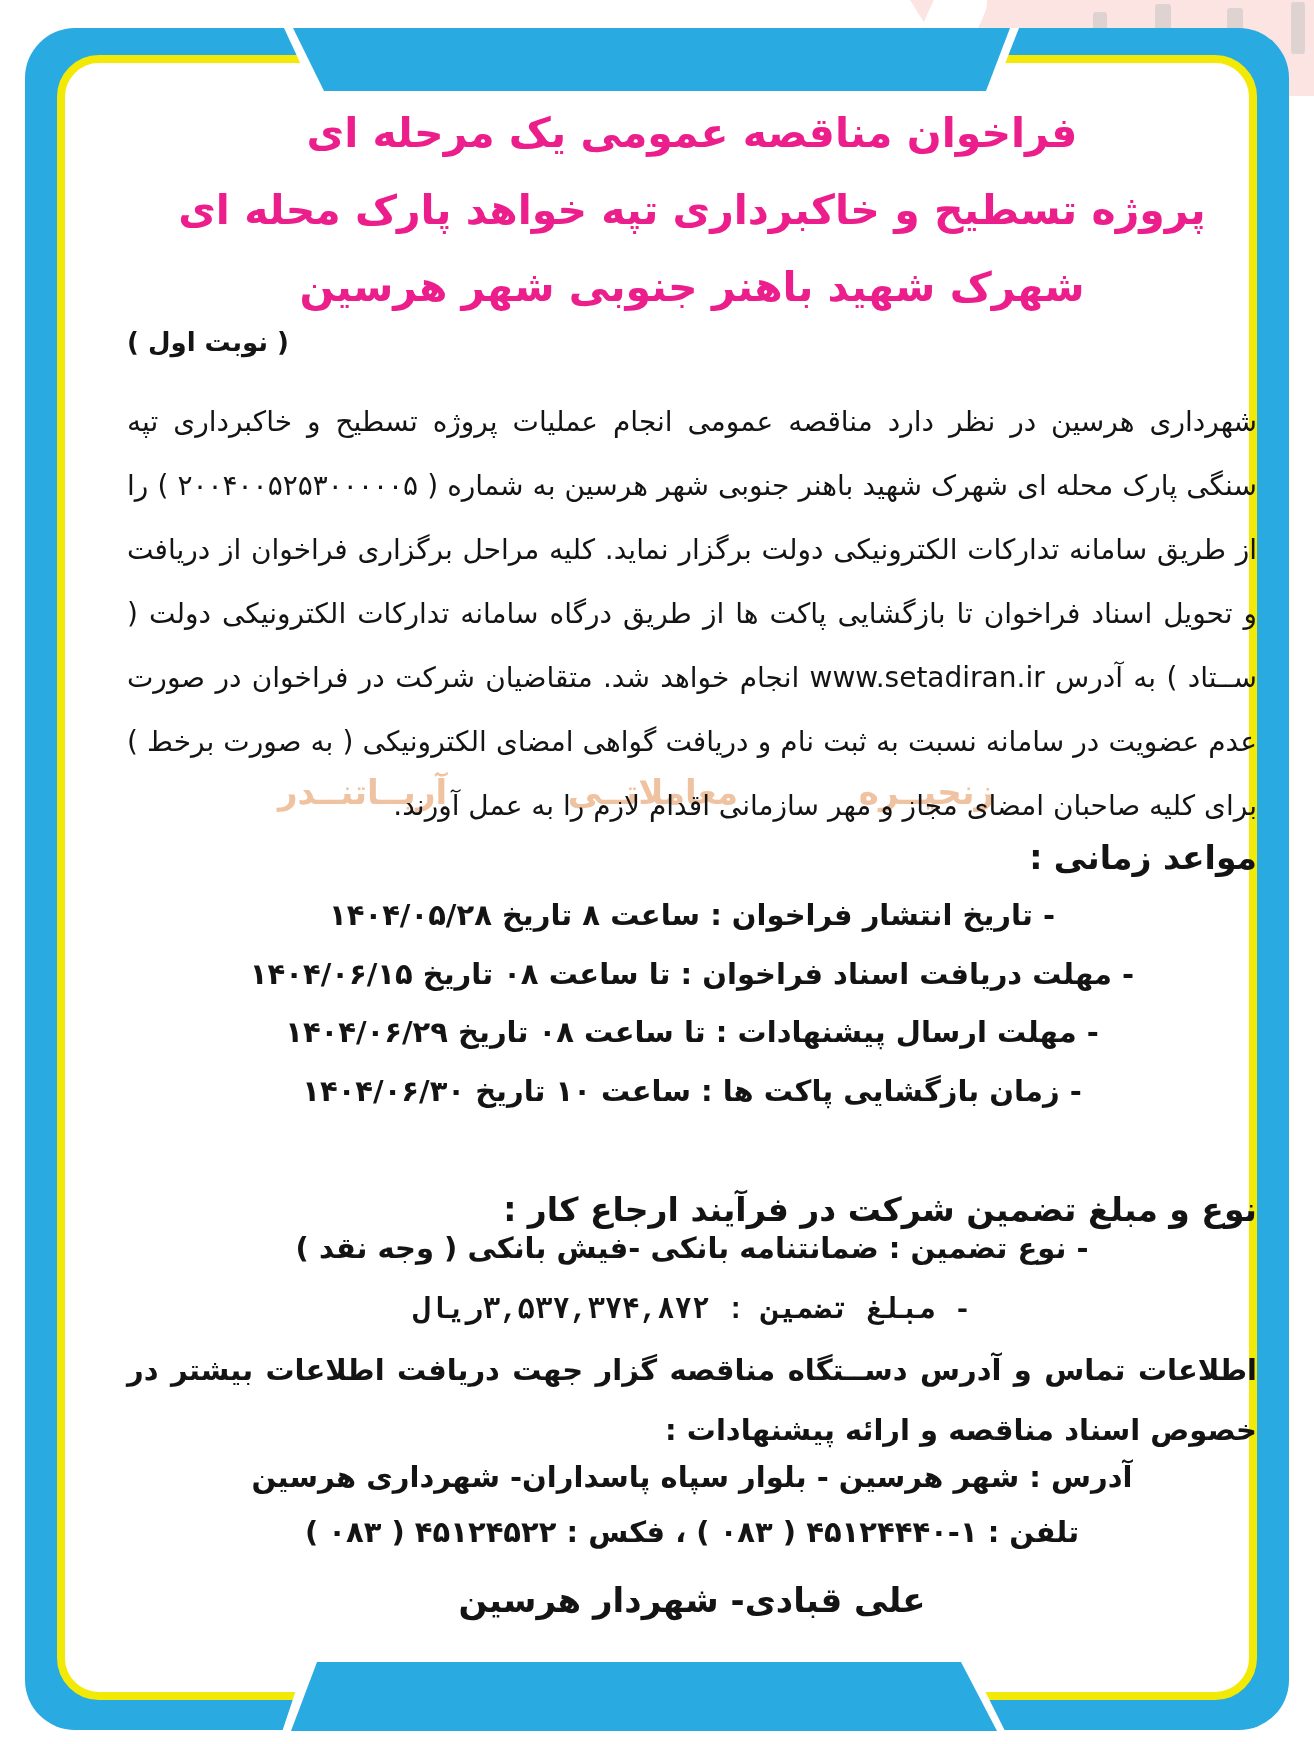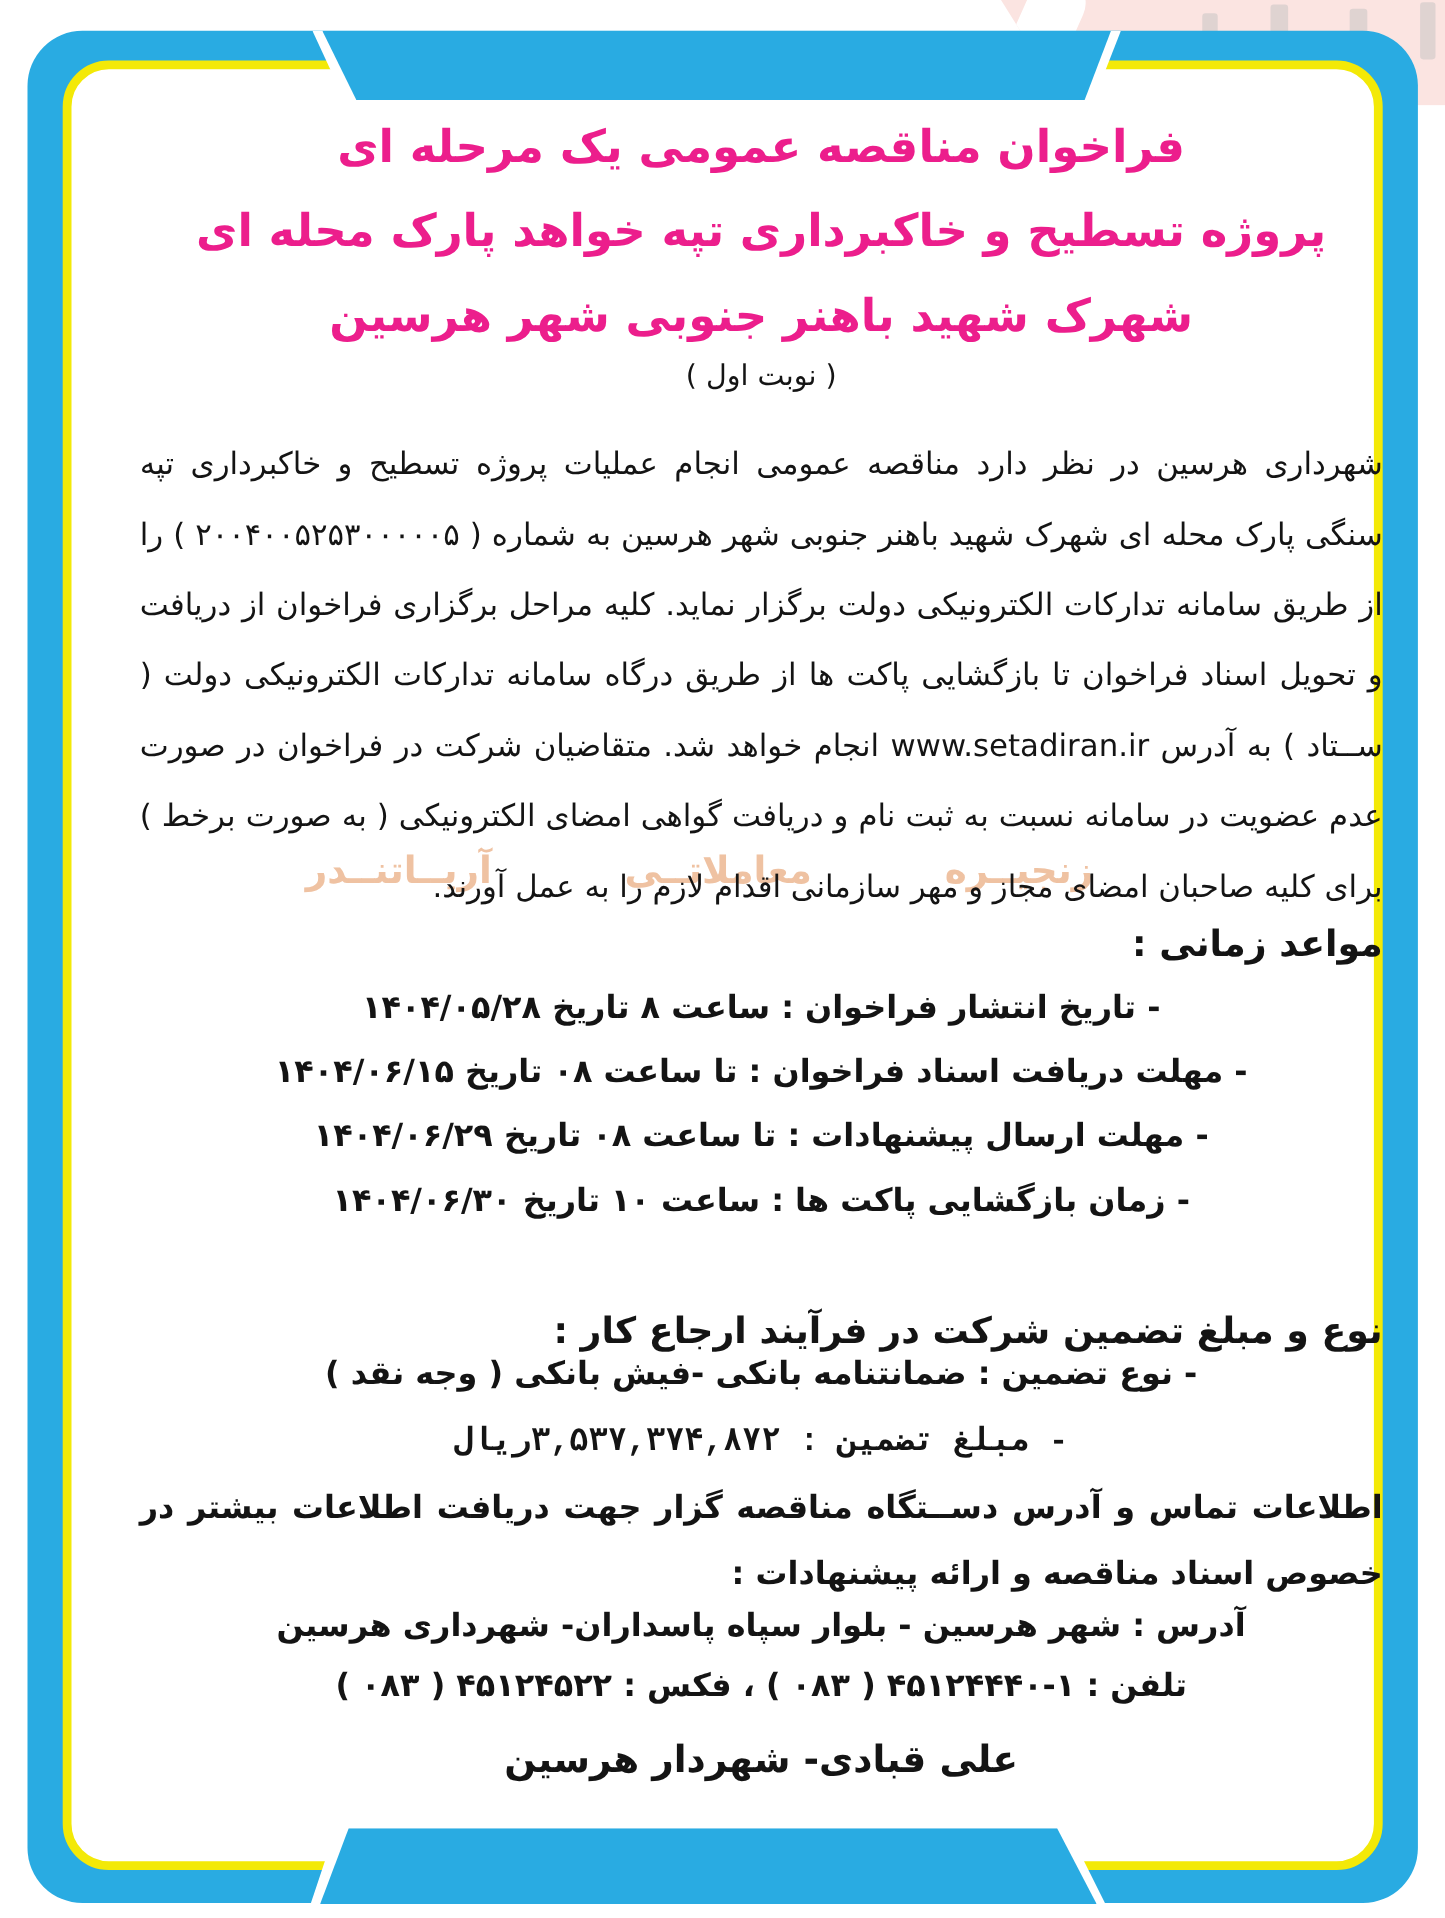--- a/index.html
+++ b/index.html
@@ -35,21 +35,21 @@
   .wm-row{display:flex;align-items:center;gap:6px;}
   .wm-text{font-size:108px;font-weight:bold;color:#DCD5D5;letter-spacing:-2px;line-height:1;}
   .wm-tagline{margin-top:30px;direction:rtl;width:716px;font-size:34px;color:#EFC2A2;
               text-align:justify;text-align-last:justify;letter-spacing:4px;font-weight:bold;}
 
   
   .text-layer{position:absolute;left:0;top:0;width:1314px;height:1744px;z-index:6;
               direction:rtl;color:#141414;margin-left:35px;}
   .abs{position:absolute;right:92px;left:92px;}
   .title{top:95px;text-align:center;color:#EC1E8C;font-weight:bold;font-size:41px;line-height:77px;}
-  .round-note{top:327px;text-align:center;font-weight:normal;font-size:26px;}
+  .round-note{top:327px;text-align:left;font-weight:bold;font-size:26px;}
   .intro{top:390px;margin:0;font-size:28px;line-height:64px;text-align:justify;}
   .heading{font-weight:bold;font-size:33px;text-align:right;}
   .h-schedule{top:838px;}
   .item{font-weight:bold;font-size:29px;text-align:center;}
   .i-s0{top:898px;} .i-s1{top:957px;} .i-s2{top:1015px;} .i-s3{top:1074px;}
   .h-guarantee{top:1190px;}
   .i-g0{top:1231px;} .i-g1{top:1291px;font-family:Liberation Mono, monospace;}
   .contact-info{top:1340px;margin:0;font-weight:bold;font-size:29px;line-height:60px;text-align:justify;}
   .addr{top:1460px;}
   .phone{top:1515px;}

